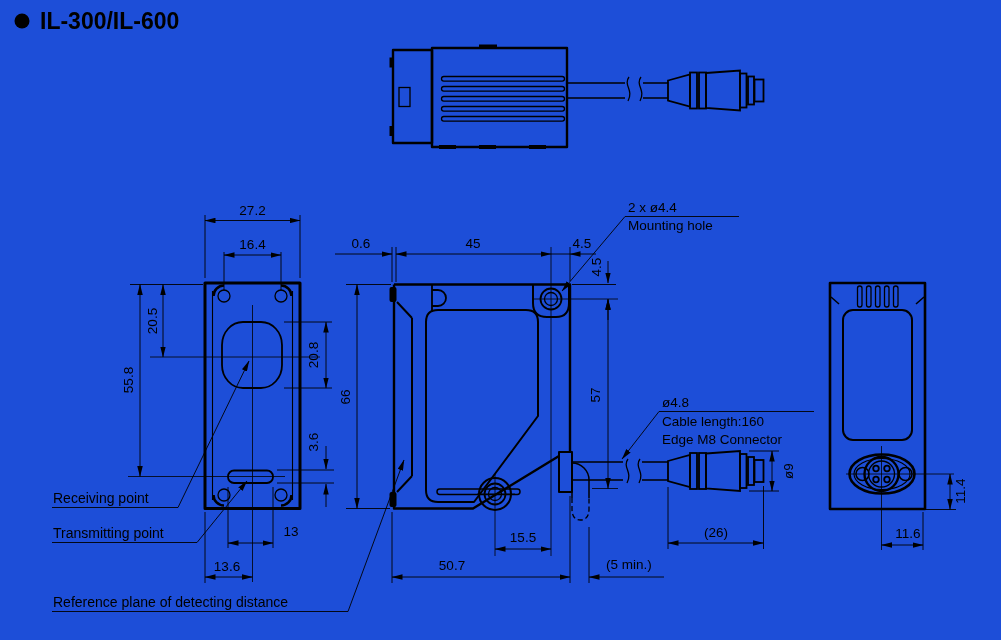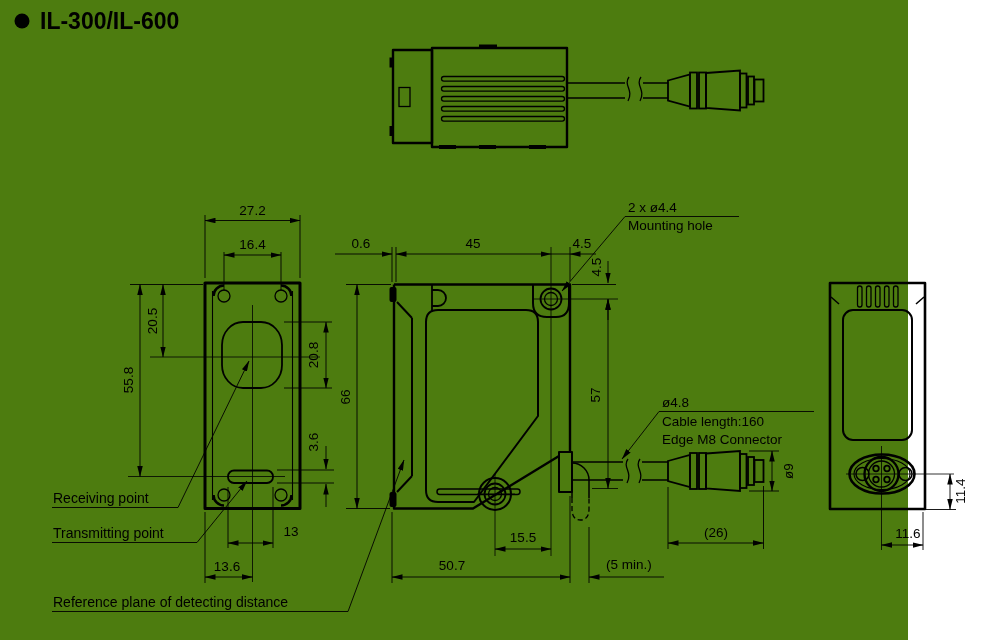--- a/index.html
+++ b/index.html
@@ -1,16 +1,16 @@
 <!DOCTYPE html>
 <html><head>
 <meta charset="utf-8">
 <style>
   html,body{margin:0;padding:0;background:#fff;}
-  #page{width:908px;height:640px;position:relative;background:#4d7c0f;}
+  #page{width:1001px;height:640px;position:relative;background:#1d4ed8;}
   svg{display:block;}
   svg text{font-family:"Liberation Sans","DejaVu Sans",sans-serif;font-size:13.5px;fill:#000;}
   svg text.lbl{font-size:14px;}
   svg text.ttl{font-size:23px;font-weight:bold;}
   .o3{stroke:#000;stroke-width:3;fill:none;stroke-linejoin:round;}
   .o26{stroke:#000;stroke-width:2.6;fill:none;stroke-linejoin:round;}
   .o24{stroke:#000;stroke-width:2.4;fill:none;stroke-linejoin:round;}
   .o2{stroke:#000;stroke-width:2;fill:none;stroke-linejoin:round;}
   .o18{stroke:#000;stroke-width:1.8;fill:none;}
   .o15{stroke:#000;stroke-width:1.5;fill:none;}

